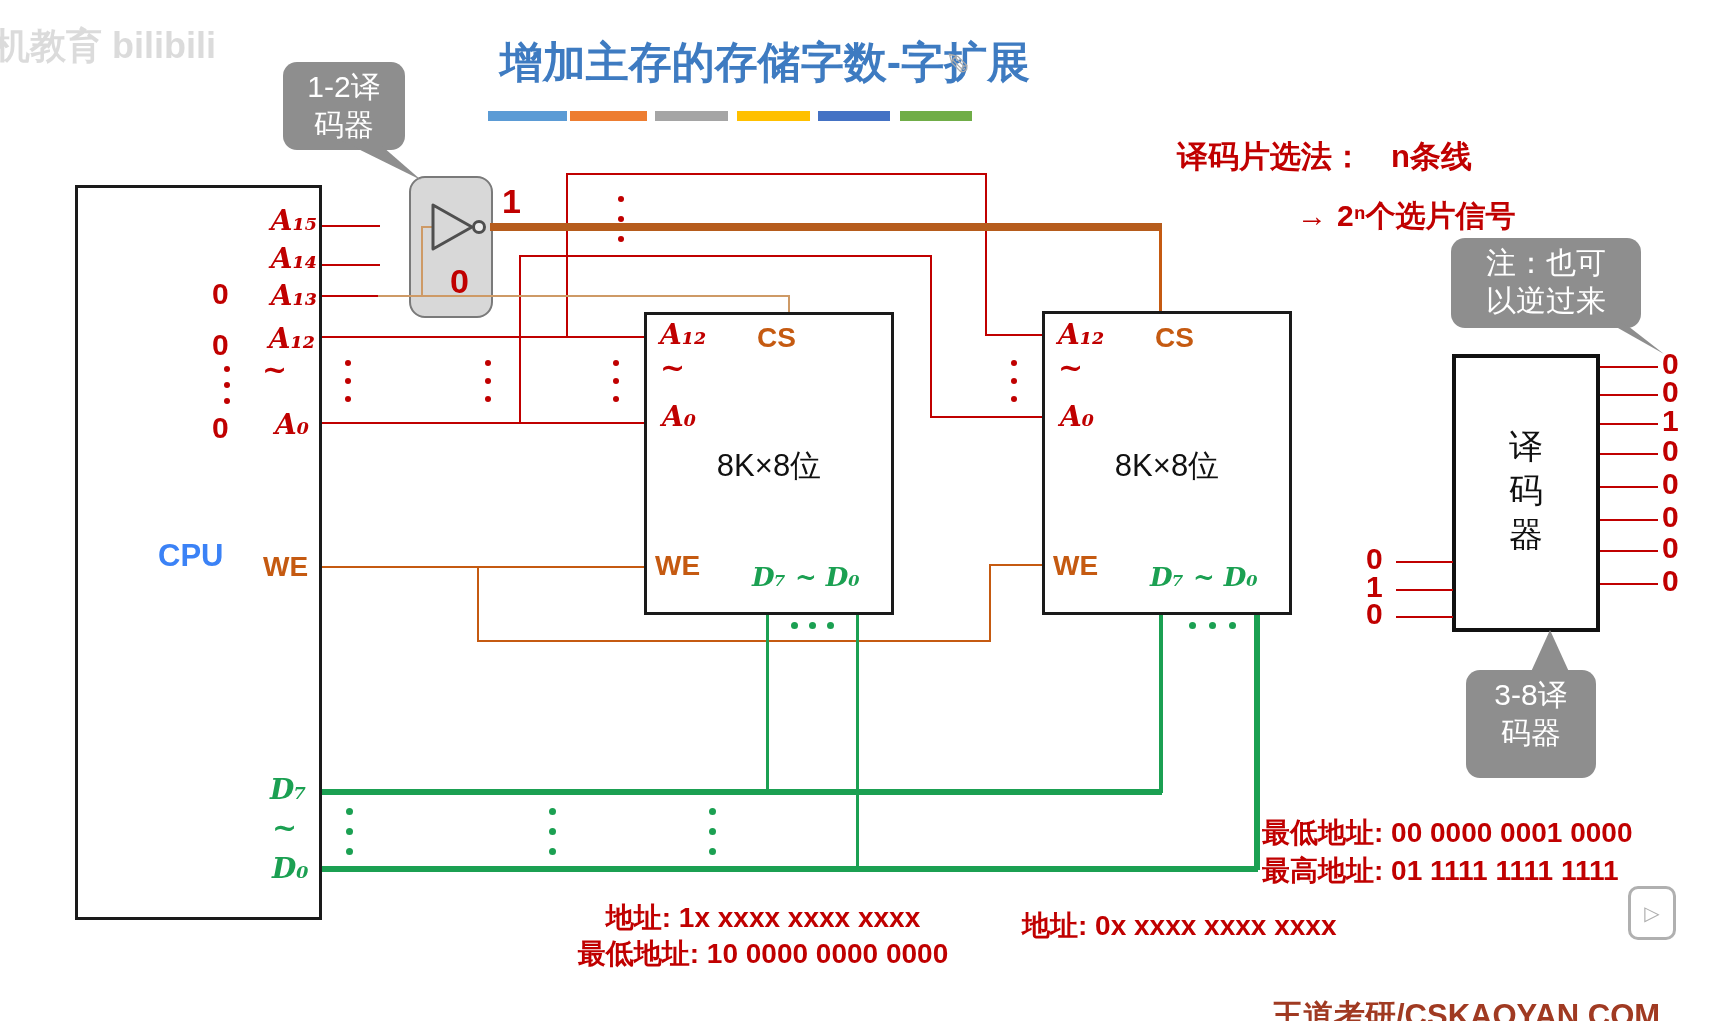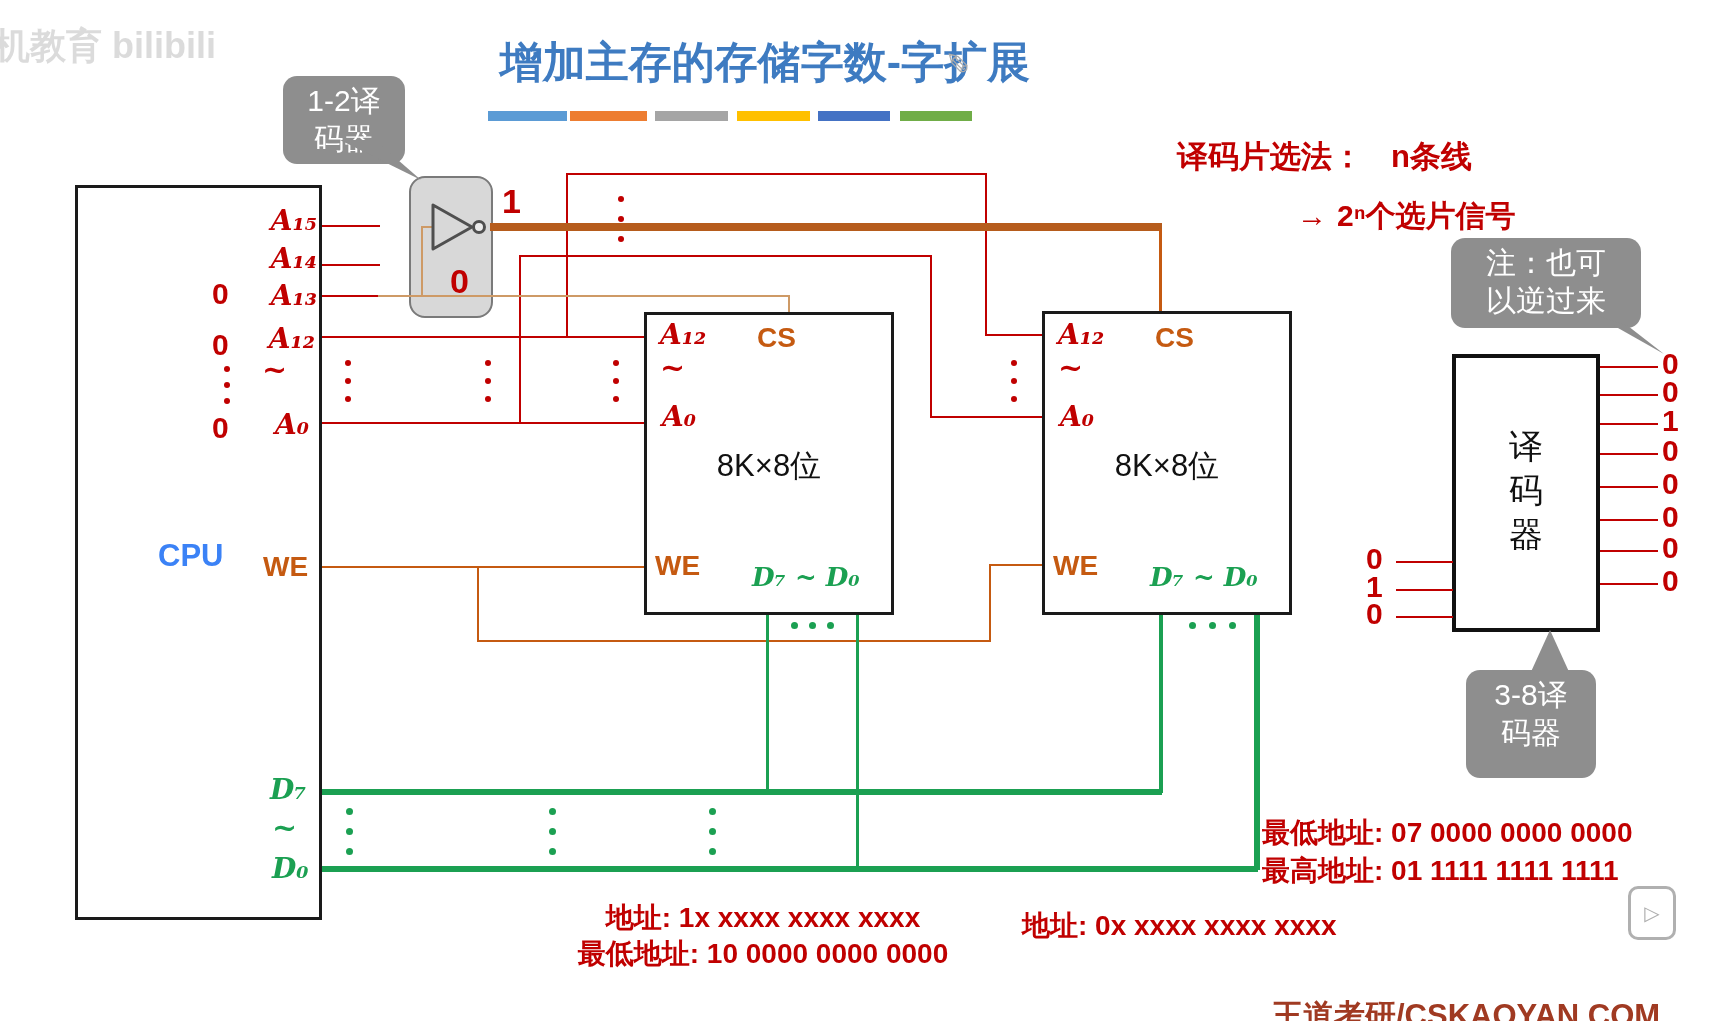--- a/index.html
+++ b/index.html
@@ -185,21 +185,21 @@
   <div class="wire red" style="left:1600px;top:583px;width:58px;height:2px;"></div>
   <div class="txt rtxt" style="left:1662px;top:347px;font-size:30px;">0</div>
   <div class="txt rtxt" style="left:1662px;top:375px;font-size:30px;">0</div>
   <div class="txt rtxt" style="left:1662px;top:404px;font-size:30px;">1</div>
   <div class="txt rtxt" style="left:1662px;top:434px;font-size:30px;">0</div>
   <div class="txt rtxt" style="left:1662px;top:467px;font-size:30px;">0</div>
   <div class="txt rtxt" style="left:1662px;top:500px;font-size:30px;">0</div>
   <div class="txt rtxt" style="left:1662px;top:531px;font-size:30px;">0</div>
   <div class="txt rtxt" style="left:1662px;top:564px;font-size:30px;">0</div>
 
-  <div class="callout" style="left:283px;top:76px;width:122px;height:88px;">
+  <div class="callout" style="left:283px;top:62px;width:122px;height:88px;">
     <div>1-2译</div>
     <div>码器</div>
   </div>
   <svg class="tail" style="left:335px;top:140px;" width="90" height="45">
     <polygon points="5,0 40,0 86,40" fill="#8E8E8E"></polygon>
   </svg>
 
   <div class="callout" style="left:1440px;top:238px;width:190px;height:90px;margin-left:11px;">
     <div>注：也可</div>
     <div>以逆过来</div>
@@ -215,21 +215,21 @@
   <svg class="tail" style="left:1525px;top:628px;" width="56" height="48">
     <polygon points="5,46 45,46 25,2" fill="#8E8E8E"></polygon>
   </svg>
 
   <div class="txt addr" style="left:480px;top:900px;width:566px;text-align:center;white-space:normal;">
     <div>地址: 1x xxxx xxxx xxxx</div>
     <div>最低地址: 10 0000 0000 0000</div>
   </div>
   <div class="txt addr" style="left:1022px;top:908px;">地址: 0x xxxx xxxx xxxx</div>
   <div class="txt addr" style="left:1262px;top:814px;line-height:38px;white-space:normal;">
-    <div>最低地址: 07 0000 0000 0000</div>
+    <div>最低地址: 00 0000 0001 0000</div>
     <div>最高地址: 01 1111 1111 1111</div>
   </div>
 
   <div class="abs" style="left:1628px;top:886px;width:48px;height:54px;background:#fff;border:3px solid #B0B0B0;border-radius:10px;box-sizing:border-box;
               display:flex;align-items:center;justify-content:center;color:#ADADAD;font-size:20px;">
     <span>▷</span>
   </div>
   <div class="txt" style="left:1272px;top:995px;font-size:31px;font-weight:bold;color:#A03A22;">王道考研/CSKAOYAN.COM</div>
 
 </div>

